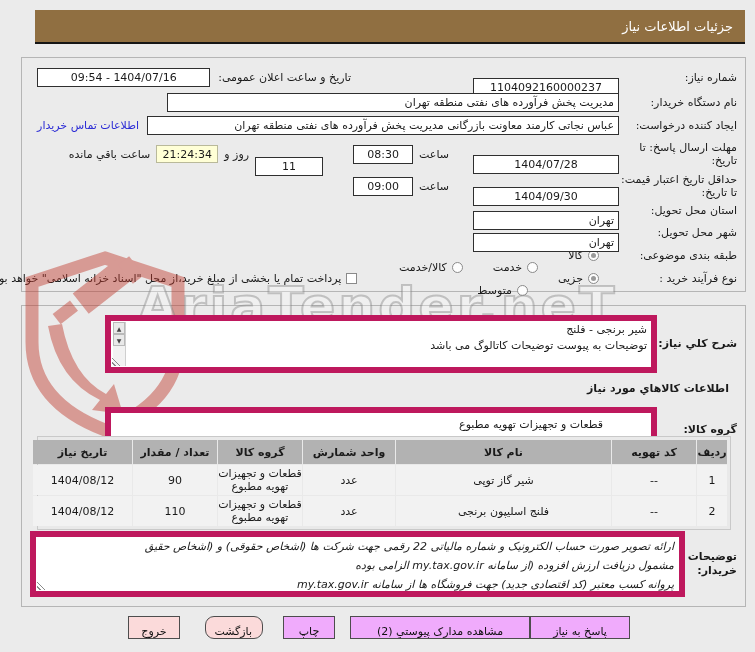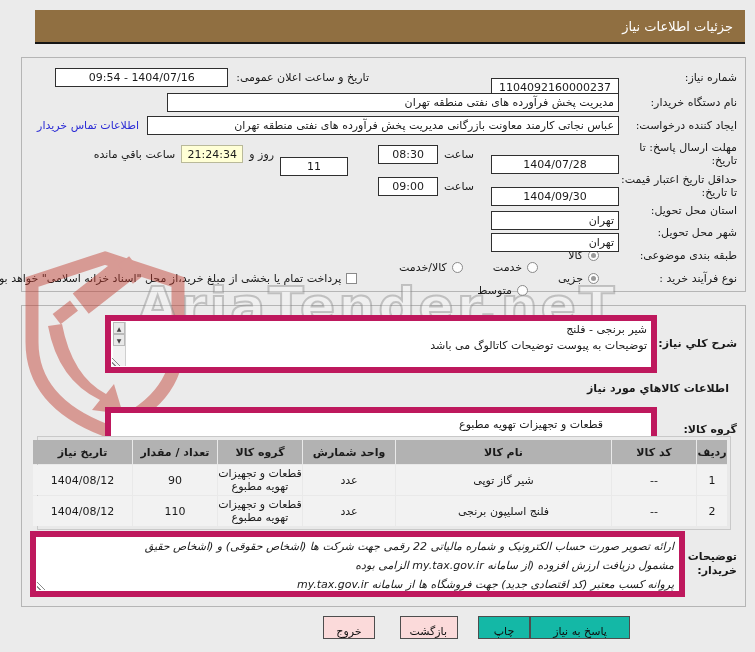--- a/index.html
+++ b/index.html
@@ -24,24 +24,24 @@
   
   .row { position:absolute; right:8px; left:8px; height:20px; display:flex; align-items:center; }
   .row.tall { height:28px; }
   .lbl { width:118px; flex:none; line-height:13px; }
   .inp {
     position:relative; z-index:2; flex:none; height:19px; background:#fff;
     border:1px solid #2f2f2f; display:flex; align-items:center; justify-content:center;
     overflow:hidden; white-space:nowrap;
   }
   .inp.start { justify-content:flex-start; padding:0 4px; }
-  .w150{width:128px;margin-top:20px;} .w173{width:173px;} .w452{width:452px;} .w472{width:472px;}
+  .w150{width:146px;margin-top:20px;} .w173{width:173px;} .w452{width:452px;} .w472{width:472px;}
   .w60{width:60px;} .w68{width:68px;}
   .sm-lbl { flex:none; margin:0 6px; }
-  .mr24{margin-right:17px;text-align:right;} .mr30{margin-right:30px;margin-top:24px;} .mr8{margin-right:8px;}
+  .mr24{margin-right:24px;text-align:right;} .mr30{margin-right:30px;margin-top:24px;} .mr8{margin-right:8px;}
   .sp122{margin-right:122px; flex:none;}
   .link { color:#2b2bd5; margin-right:8px; cursor:pointer; white-space:nowrap; }
   .hl {
     position:relative; z-index:2; flex:none; width:62px; height:18px;
     background:#ffffd6; border:1px solid #b9b99a;
     display:flex; align-items:center; justify-content:center;
   }
   
   .opt { display:flex; align-items:center; flex:none; }
   .radio {
@@ -93,24 +93,24 @@
   }
   table { border-collapse:separate; border-spacing:1px; width:688px; table-layout:fixed; }
   th { background:#b2b2b2; font-weight:bold; height:24px; font-size:11px; }
   td { background:#f2f2f2; height:30px; text-align:center; line-height:13px; }
   
   .btnrow { position:absolute; top:616px; right:125px; display:flex; align-items:center; z-index:2; }
   button {
     height:23px; font-family:inherit; font-size:11px; color:#111;
     border:1px solid #4d4d4d; padding:8px 10px; cursor:pointer; white-space:nowrap;
   }
-  button.green { background:#14b8a6; }
+  button.green { background:#f0abfc; }
   button.pink  { background:#fbdada; }
   .bm15{margin-left:15px;} .bm20{margin-left:20px;} .bm25{margin-left:25px;}
-  .wb100{width:100px;} .wb180{width:180px;} .wb52{width:52px;} .wb58{width:58px;}
+  .wb100{width:100px;} .wb180{width:180px;} .wb52{width:52px;} .wb58{width:58px;border-radius:9px;}
   
   .wm-text {
     position:absolute; top:276px; right:10px; left:10px; z-index:1;
     text-align:center; font-size:52px; font-weight:bold; letter-spacing:3px;
     color:rgba(255,255,255,0.28); -webkit-text-stroke:2px rgba(125,125,125,0.40);
     direction:ltr; pointer-events:none; white-space:nowrap;
   }
   .wm-logo { position:absolute; top:250px; left:20px; z-index:1; opacity:.45; pointer-events:none; }
 </style>
 </head>
@@ -241,21 +241,21 @@
           <col style="width:84px">
           <col style="width:215px">
         <col style="width:92px">
           <col style="width:84px">
           <col style="width:84px">
           <col style="width:99px">
       </colgroup>
       <thead>
         <tr>
           <th>ردیف</th>
-          <th>کد کالا</th>
+          <th>کد تهویه</th>
           <th>نام کالا</th>
           <th>واحد شمارش</th>
           <th>گروه کالا</th>
           <th>تعداد / مقدار</th>
           <th>تاریخ نیاز</th>
         </tr>
       </thead>
       <tbody>
         <tr>
           <td>1</td>
@@ -287,16 +287,17 @@
     <div class="ta" id="notes-ta">
       <div class="txt">ارائه  تصویر صورت حساب الکترونیک و شماره مالیاتی 22 رقمی  جهت شرکت ها (اشخاص حقوقی) و (اشخاص حقیق</div>
       <div class="txt">مشمول دزیافت ارزش افزوده (از سامانه my.tax.gov.ir  الزامی بوده</div>
       <div class="txt">پروانه کسب معتبر (کد اقتصادی جدید) جهت فروشگاه ها از سامانه my.tax.gov.ir</div>
     </div>
   </div>
 </div>
 
 <div class="btnrow">
   <button class="green wb100">پاسخ به نیاز</button>
+  <button class="green wb180 bm15">مشاهده مدارک پیوستي (2)</button>
   <button class="green wb52 bm20">چاپ</button>
   <button class="pink wb58 bm25">بازگشت</button>
   <button class="pink wb52 bm15">خروج</button>
 </div>
 
 </body></html>

